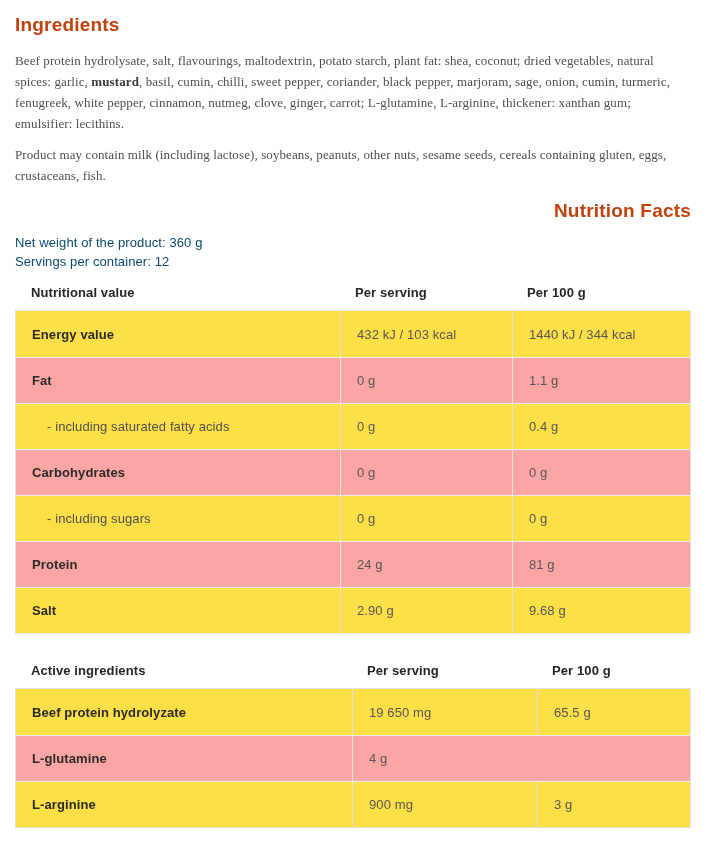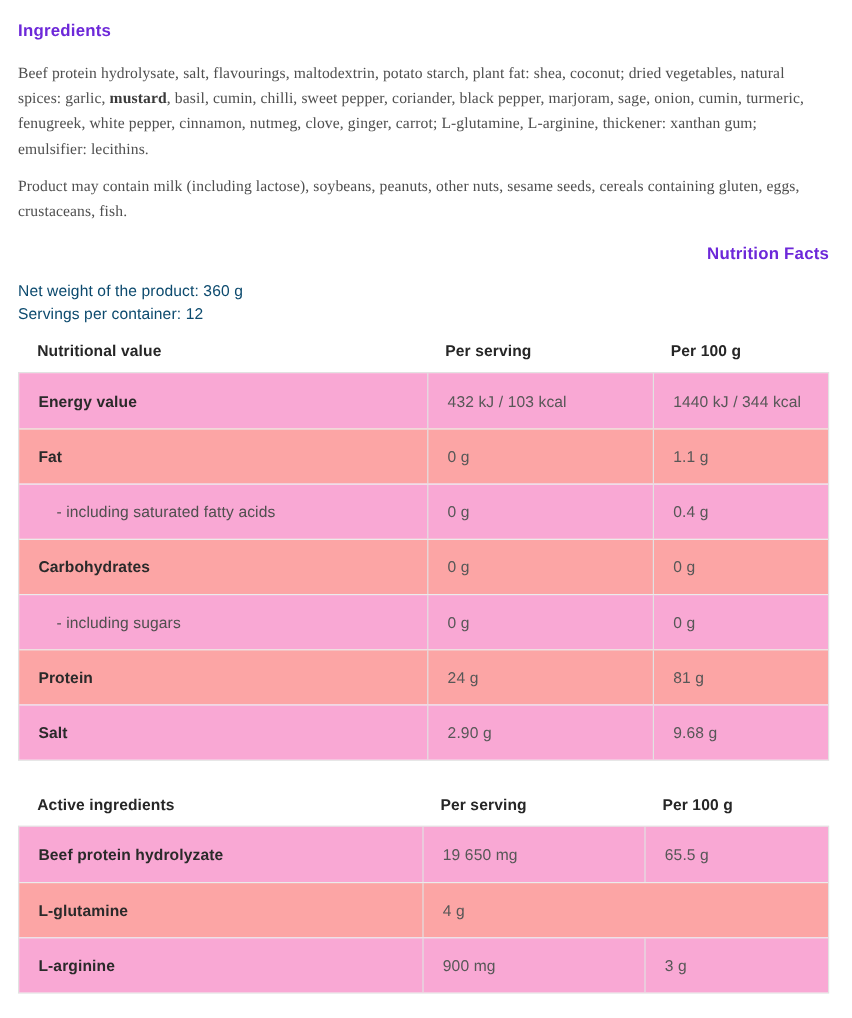--- a/index.html
+++ b/index.html
@@ -7,23 +7,23 @@
   body {
     width: 710px;
     height: 848px;
     font-family: "Liberation Sans", "DejaVu Sans", sans-serif;
     color: #4f4f4f;
     overflow: hidden;
   }
   .page { padding: 10px 19px 0 15px; }
 
   h2.section-title {
-    font-size: 14px;
+    font-size: 19px;
     font-weight: 700;
-    color: #6d28d9;
+    color: #c2410c;
     letter-spacing: 0.2px;
     line-height: 26px;
   }
   #ingredients-title { margin-top: 2px; }
   #nutrition-title  { margin-top: 12px; text-align: right; }
 
   p.body-text {
     font-size: 13px;
     line-height: 21px;
     color: #4f4f4f;
@@ -49,32 +49,32 @@
     margin-top: 14px;
     margin-bottom: 10px;
   }
   .thead .hcell {
     padding: 0 16px;
     font-size: 13px;
     font-weight: 700;
     color: #262626;
     letter-spacing: 0.1px;
   }
-  .t1 { grid-template-columns: 324px 172px 1fr; gap: 16px; }
+  .t1 { grid-template-columns: 324px 172px 1fr; }
   .t2 { grid-template-columns: 336px 185px 1fr; }
 
   .tbox {
     border: 1px solid #e2e2e2;
     background: #ffffff;
   }
   .trow {
     display: grid;
     align-items: center;
     min-height: 46px;
-    background: #f9a8d4;
+    background: #fde047;
   }
   .trow + .trow { border-top: 1px solid #ebebeb; }
   .trow.alt { background: #fca5a5; }
   .trow .cell {
     padding: 14px 16px;
     font-size: 13px;
     letter-spacing: 0.1px;
     align-self: stretch;
     display: flex;
     align-items: center;

